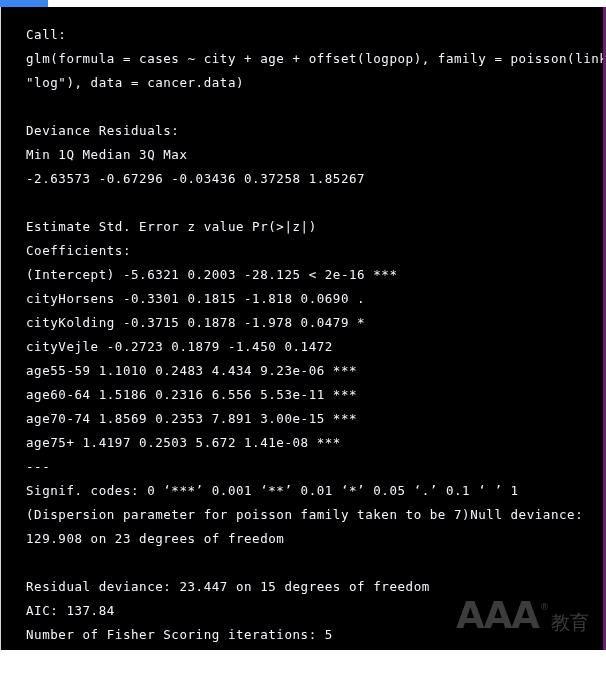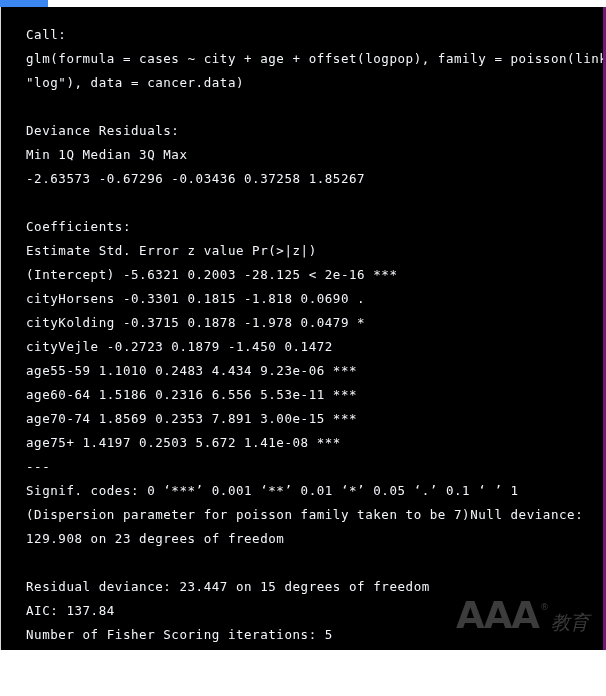--- a/index.html
+++ b/index.html
@@ -99,21 +99,20 @@
     font-size: 9px;
     color: #3c3c3c;
     line-height: 1;
     align-self: flex-start;
     margin-top: 6px;
     margin-left: 1px;
   }
   #watermark .wm-cn {
     font-family: "DejaVu Serif", "Liberation Serif", serif;
     font-size: 19px;
-    font-style: italic;
     color: #3c3c3c;
     line-height: 1;
     margin-left: 2px;
     margin-bottom: 2px;
   }
 </style>
 </head>
 <body>
 
 <div id="screen">
@@ -125,22 +124,22 @@
   <div id="code-block">
     <div id="code-lines">
       <div class="line">Call:</div>
       <div class="line">glm(formula = cases ~ city + age + offset(logpop), family = poisson(link =</div>
       <div class="line">"log"), data = cancer.data)</div>
       <div class="line blank"></div>
       <div class="line">Deviance Residuals:</div>
       <div class="line">Min 1Q Median 3Q Max</div>
       <div class="line">-2.63573 -0.67296 -0.03436 0.37258 1.85267</div>
       <div class="line blank"></div>
+      <div class="line">Estimate Std. Error z value Pr(&gt;|z|)</div>
       <div class="line">Coefficients:</div>
-      <div class="line">Estimate Std. Error z value Pr(&gt;|z|)</div>
       <div class="line">(Intercept) -5.6321 0.2003 -28.125 &lt; 2e-16 ***</div>
       <div class="line">cityHorsens -0.3301 0.1815 -1.818 0.0690 .</div>
       <div class="line">cityKolding -0.3715 0.1878 -1.978 0.0479 *</div>
       <div class="line">cityVejle -0.2723 0.1879 -1.450 0.1472</div>
       <div class="line">age55-59 1.1010 0.2483 4.434 9.23e-06 ***</div>
       <div class="line">age60-64 1.5186 0.2316 6.556 5.53e-11 ***</div>
       <div class="line">age70-74 1.8569 0.2353 7.891 3.00e-15 ***</div>
       <div class="line">age75+ 1.4197 0.2503 5.672 1.41e-08 ***</div>
       <div class="line">---</div>
       <div class="line">Signif. codes: 0 ‘***’ 0.001 ‘**’ 0.01 ‘*’ 0.05 ‘.’ 0.1 ‘ ’ 1</div>

